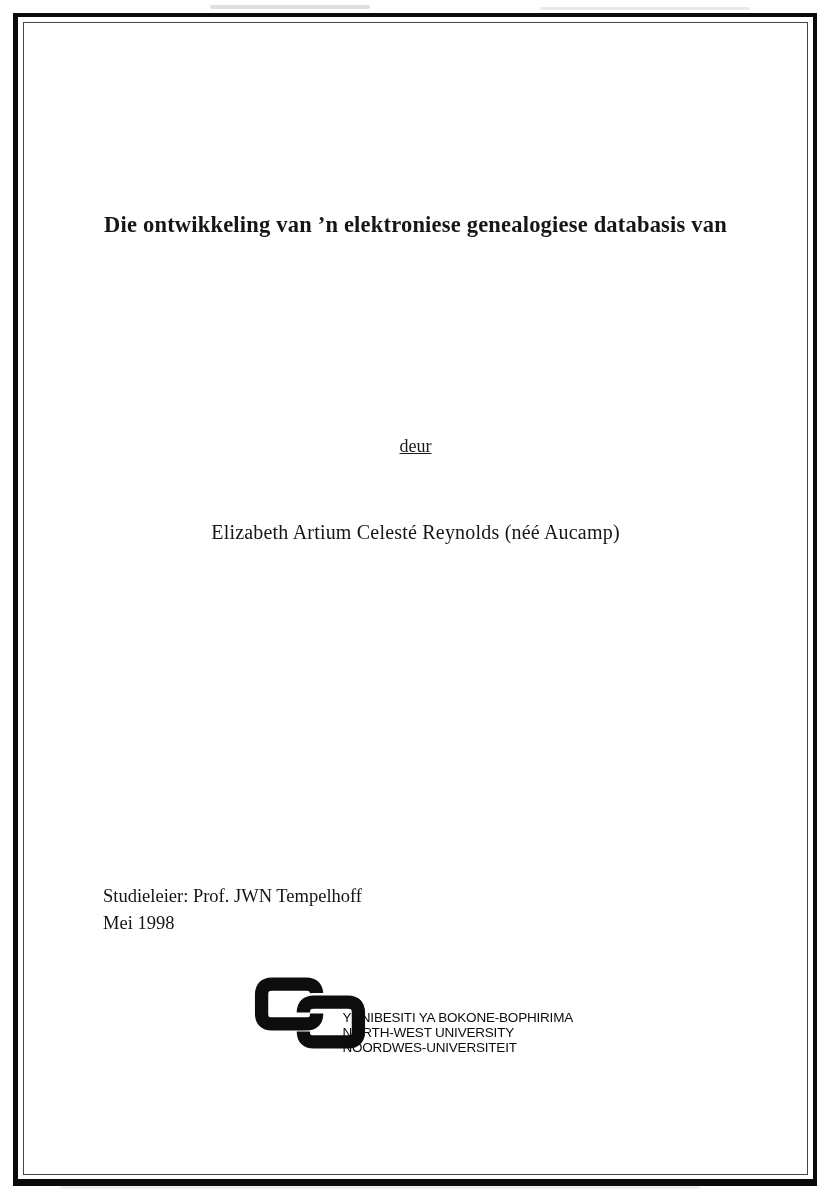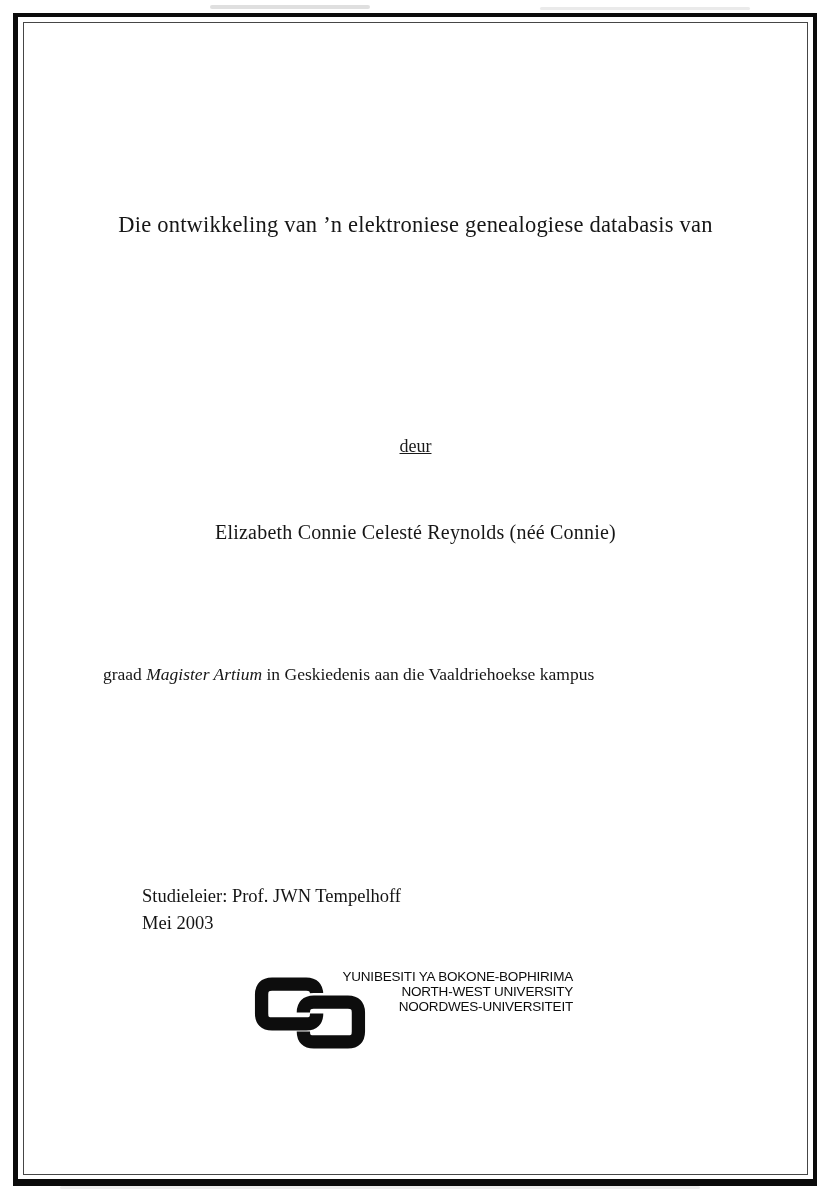--- a/index.html
+++ b/index.html
@@ -17,72 +17,71 @@
     position:absolute;top:22px;left:23px;right:23px;bottom:25px;
     border:1px solid #464646;pointer-events:none;
   }
   .artifact{position:absolute;background:#b9b9b9;opacity:.45;border-radius:2px;}
   .a1{left:210px;top:5px;width:160px;height:4px;}
   .a2{left:540px;top:7px;width:210px;height:3px;opacity:.3;}
   .a3{left:60px;top:1186px;width:640px;height:3px;opacity:.25;}
 
   .title-block{
     position:absolute;left:40px;right:40px;top:202px;text-align:center;
-    font-size:22.5px;line-height:45px;letter-spacing:.2px;color:#161616;
+    font-size:22.5px;line-height:45px;letter-spacing:.2px;color:#161616;font-weight:bold;
   }
   .byline{
     position:absolute;left:0;width:831px;top:436px;text-align:center;
     font-size:18px;color:#1a1a1a;text-decoration:underline;
   }
   .author{
     position:absolute;left:0;width:831px;top:521px;text-align:center;
     font-size:20px;letter-spacing:.2px;color:#161616;
   }
   .statement{
     position:absolute;left:103px;top:661px;width:620px;
     font-size:17.5px;line-height:26px;color:#161616;
   }
   .statement .just{text-align:justify;text-align-last:justify;}
   .statement .it{font-style:italic;}
   .supervisor-block{
     position:absolute;left:103px;top:883px;
-    font-size:18.5px;line-height:27px;color:#141414;margin-left:39px;
+    font-size:18.5px;line-height:27px;color:#141414;
   }
   .logo-mark{position:absolute;left:254px;top:976px;width:112px;height:75px;}
   .logo-text{
-    position:absolute;right:258px;top:969px;text-align:right;
+    position:absolute;right:258px;top:1010px;text-align:left;
     font-family:"Liberation Sans", sans-serif;font-size:13.5px;line-height:15px;
     letter-spacing:-0.2px;color:#0c0c0c;white-space:nowrap;
   }
 </style>
 </head>
 <body>
 
 <div class="frame-outer"></div>
 <div class="frame-inner"></div>
 
 <div class="artifact a1"></div>
 <div class="artifact a2"></div>
 <div class="artifact a3"></div>
 
 <div class="title-block">
   <div>Die ontwikkeling van ’n elektroniese genealogiese databasis van</div>
 </div>
 
 <div class="byline">deur</div>
 
-<div class="author">Elizabeth Connie Celesté Reynolds (néé Connie)</div>
+<div class="author">Elizabeth Artium Celesté Reynolds (néé Aucamp)</div>
 
 <div class="statement">
-  <div><span>graad </span><span class="it">Magister Artium</span><span> in Geskiedenis aan die Vaaldriehoekse kampus</span></div>
 </div>
 
 <div class="supervisor-block">
   <div>Studieleier: Prof. JWN Tempelhoff</div>
-  <div>Mei 2003</div>
+  <div>Mei 1998</div>
 </div>
 
 <svg class="logo-mark" viewBox="0 0 118 78" xmlns="http://www.w3.org/2000/svg" aria-hidden="true">
 
   <path d="M66,39 Q66,50 55,50 L19,50 Q8,50 8,39 L8,19 Q8,8 19,8 L55,8 Q66,8 66,19" fill="none" stroke="#0d0d0d" stroke-width="14" stroke-linecap="butt"></path>
 
   <path d="M52,38 Q52,27 63,27 L99,27 Q110,27 110,38 L110,58 Q110,69 99,69 L63,69 Q52,69 52,58" fill="none" stroke="#ffffff" stroke-width="19" stroke-linecap="butt"></path>
   <path d="M52,38 Q52,27 63,27 L99,27 Q110,27 110,38 L110,58 Q110,69 99,69 L63,69 Q52,69 52,58" fill="none" stroke="#0d0d0d" stroke-width="14" stroke-linecap="butt"></path>
 </svg>
 <div class="logo-text">

